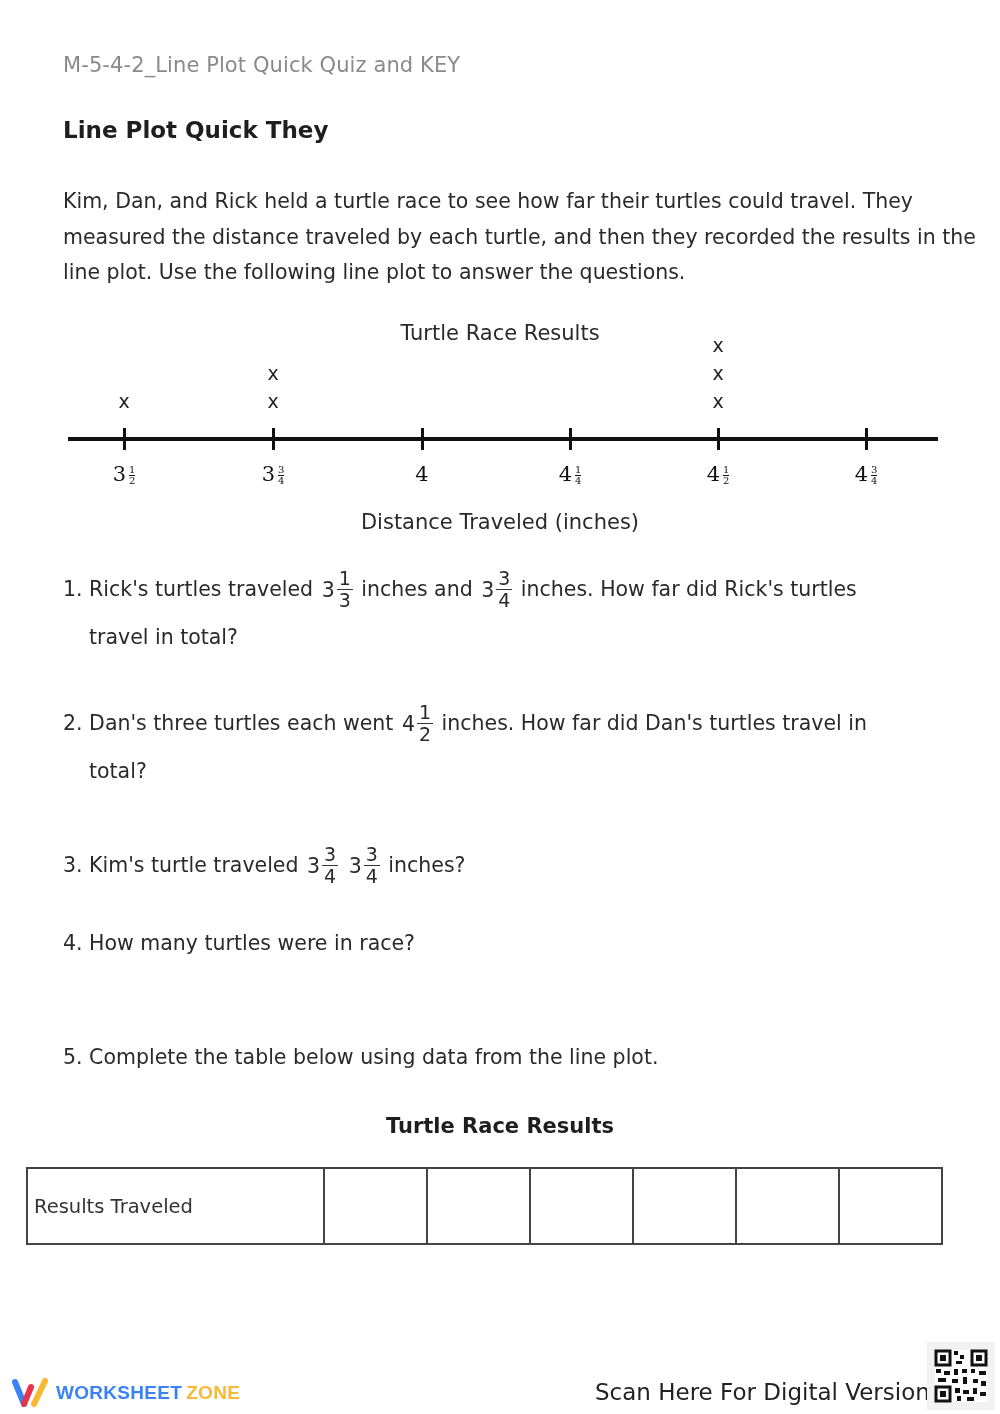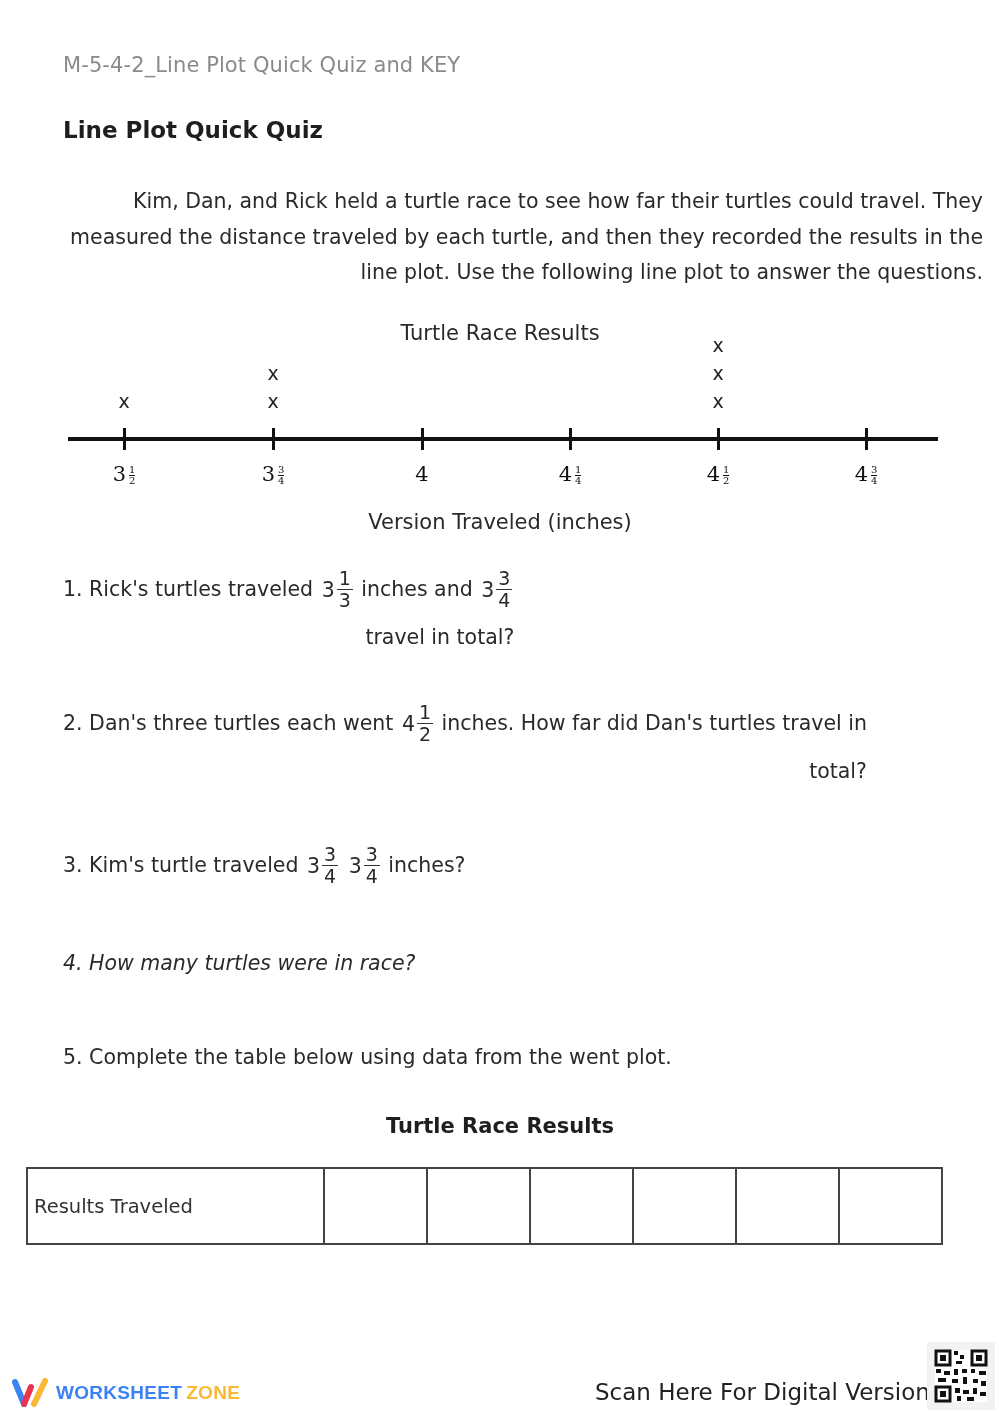--- a/index.html
+++ b/index.html
@@ -1,18 +1,18 @@
 <!DOCTYPE html>
 <html><head>
 <meta charset="utf-8">
 <style>
   html, body { margin:0; padding:0; background:#ffffff; }
   body { width:1000px; height:1414px; position:relative; overflow:hidden;
          font-family:"DejaVu Sans", "Liberation Sans", sans-serif; color:#222; }
-  .abs { position:absolute;text-align:right; }
+  .abs { position:absolute; }
   .doc-id { left:63px; top:53px; font-size:21px; color:#8a8a8a; letter-spacing:0.1px; }
   .title { left:63px; top:117px; font-size:23px; font-weight:bold; color:#1e1e1e; }
   .intro { left:63px; top:184px; width:920px; font-size:20.5px; line-height:35.5px; color:#2a2a2a; }
   .plot-title { left:0; width:1000px; top:321px; text-align:center; font-size:21px; color:#2a2a2a; }
   .axis-label { left:0; width:1000px; top:510px; text-align:center; font-size:21px; color:#2a2a2a; }
   .axis-line { left:68px; top:437px; width:870px; height:4px; background:#111; }
   .tick { width:3px; height:22px; background:#111; top:428px; margin-left:-1px; }
   .tick-label { top:462px; width:60px; margin-left:-30px; text-align:center; font-family:"DejaVu Serif","Liberation Serif",serif; font-size:21px; color:#111; }
   .tick-label .fr { display:inline-flex; flex-direction:column; vertical-align:middle; font-size:10px; line-height:10px; margin-left:3px; }
   .tick-label .fr span:first-child { border-bottom:1px solid #111; }
@@ -29,21 +29,21 @@
   table.data td.head { width:289px; padding-left:6px; font-size:19.5px; color:#333; text-align:left; }
   .logo { left:10px; top:1377px; display:flex; align-items:center; }
   .logo-text { font-family:"Liberation Sans", sans-serif; font-weight:bold; font-size:19px; margin-left:6px; letter-spacing:0.3px; }
   .scan { left:557px; top:1379px; font-size:23px; color:#222;margin-left:38px; }
   .qr { left:927px; top:1342px; width:68px; height:68px; background:#f2f2f2; }
 </style>
 </head>
 <body>
 
 <div class="abs doc-id">M-5-4-2_Line Plot Quick Quiz and KEY</div>
-<div class="abs title">Line Plot Quick Quiz</div>
+<div class="abs title">Line Plot Quick They</div>
 <div class="abs intro">Kim, Dan, and Rick held a turtle race to see how far their turtles could travel. They measured the distance traveled by each turtle, and then they recorded the results in the line plot. Use the following line plot to answer the questions.</div>
 
 <div class="abs plot-title">Turtle Race Results</div>
 <div>
   <div class="abs axis-line"></div>
   <div id="ticks">
       <div class="abs tick" style="left: 124px;"></div>
       <div class="abs tick-label" style="left: 124px;"><span>3</span><span class="fr">
           <span>1</span>
           <span>2</span>
@@ -71,40 +71,41 @@
       <div class="abs xmark" style="left: 718px; top: 390px;">x</div>
       <div class="abs xmark" style="left: 718px; top: 362px;">x</div>
       <div class="abs xmark" style="left: 718px; top: 334px;">x</div>
       <div class="abs tick" style="left: 866px;"></div>
       <div class="abs tick-label" style="left: 866px;"><span>4</span><span class="fr">
           <span>3</span>
           <span>4</span>
         </span></div>
     </div>
 </div>
-<div class="abs axis-label">Version Traveled (inches)</div>
+<div class="abs axis-label">Distance Traveled (inches)</div>
 
 <div class="abs q" style="top:568px;">
   <span>1.</span>
   <span>Rick's turtles traveled</span>
   <span class="mixed">
       <span class="w">3</span>
       <span class="fr">
         <span>1</span>
         <span>3</span>
       </span>
     </span>
   <span>inches and</span>
   <span class="mixed">
       <span class="w">3</span>
       <span class="fr">
         <span>3</span>
         <span>4</span>
       </span>
     </span>
+  <span>inches. How far did Rick's turtles</span>
   <span class="cont">travel in total?</span>
 </div>
 
 <div class="abs q" style="top:702px;">
   <span>2.</span>
   <span>Dan's three turtles each went</span>
   <span class="mixed">
       <span class="w">4</span>
       <span class="fr">
         <span>1</span>
@@ -128,28 +129,28 @@
   <span class="mixed">
       <span class="w">3</span>
       <span class="fr">
         <span>3</span>
         <span>4</span>
       </span>
     </span>
   <span>inches?</span>
 </div>
 
-<div class="abs q" style="top:951px;font-style:italic;">
+<div class="abs q" style="top:931px;">
   <span>4.</span>
   <span>How many turtles were in race?</span>
 </div>
 
 <div class="abs q" style="top:1045px;">
   <span>5.</span>
-  <span>Complete the table below using data from the went plot.</span>
+  <span>Complete the table below using data from the line plot.</span>
 </div>
 
 <div class="abs table-title">Turtle Race Results</div>
 <table class="data">
   <tbody>
       <tr>
     <td class="head">Results Traveled</td>
     <td></td>
     <td></td>
     <td></td>

